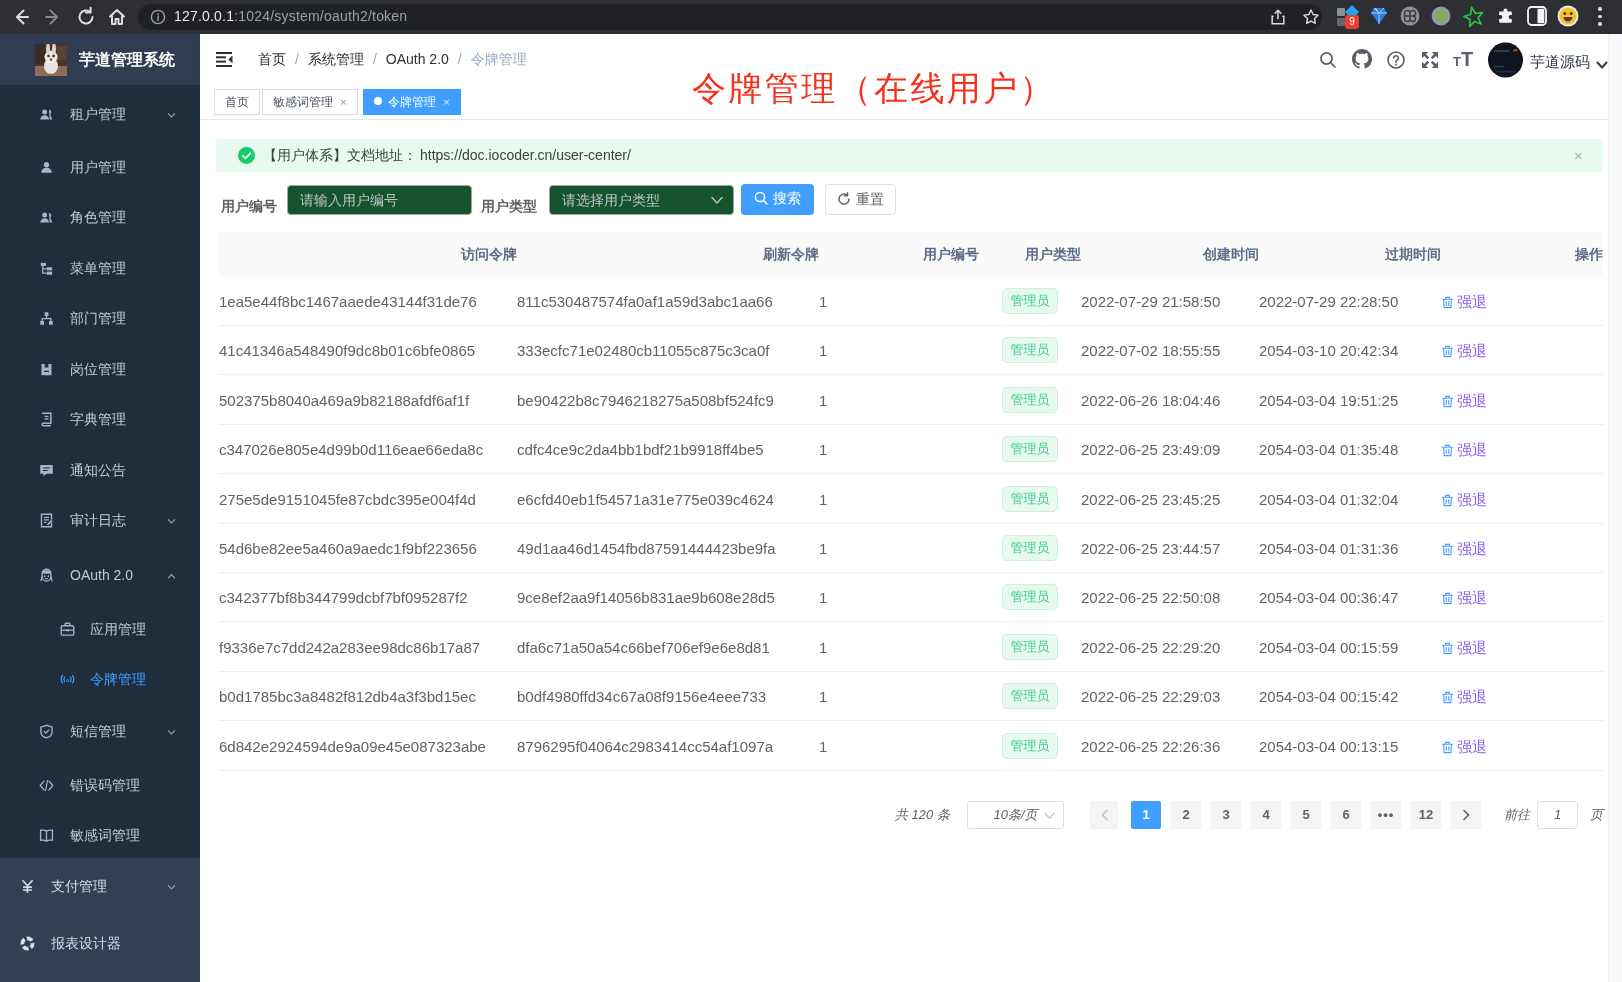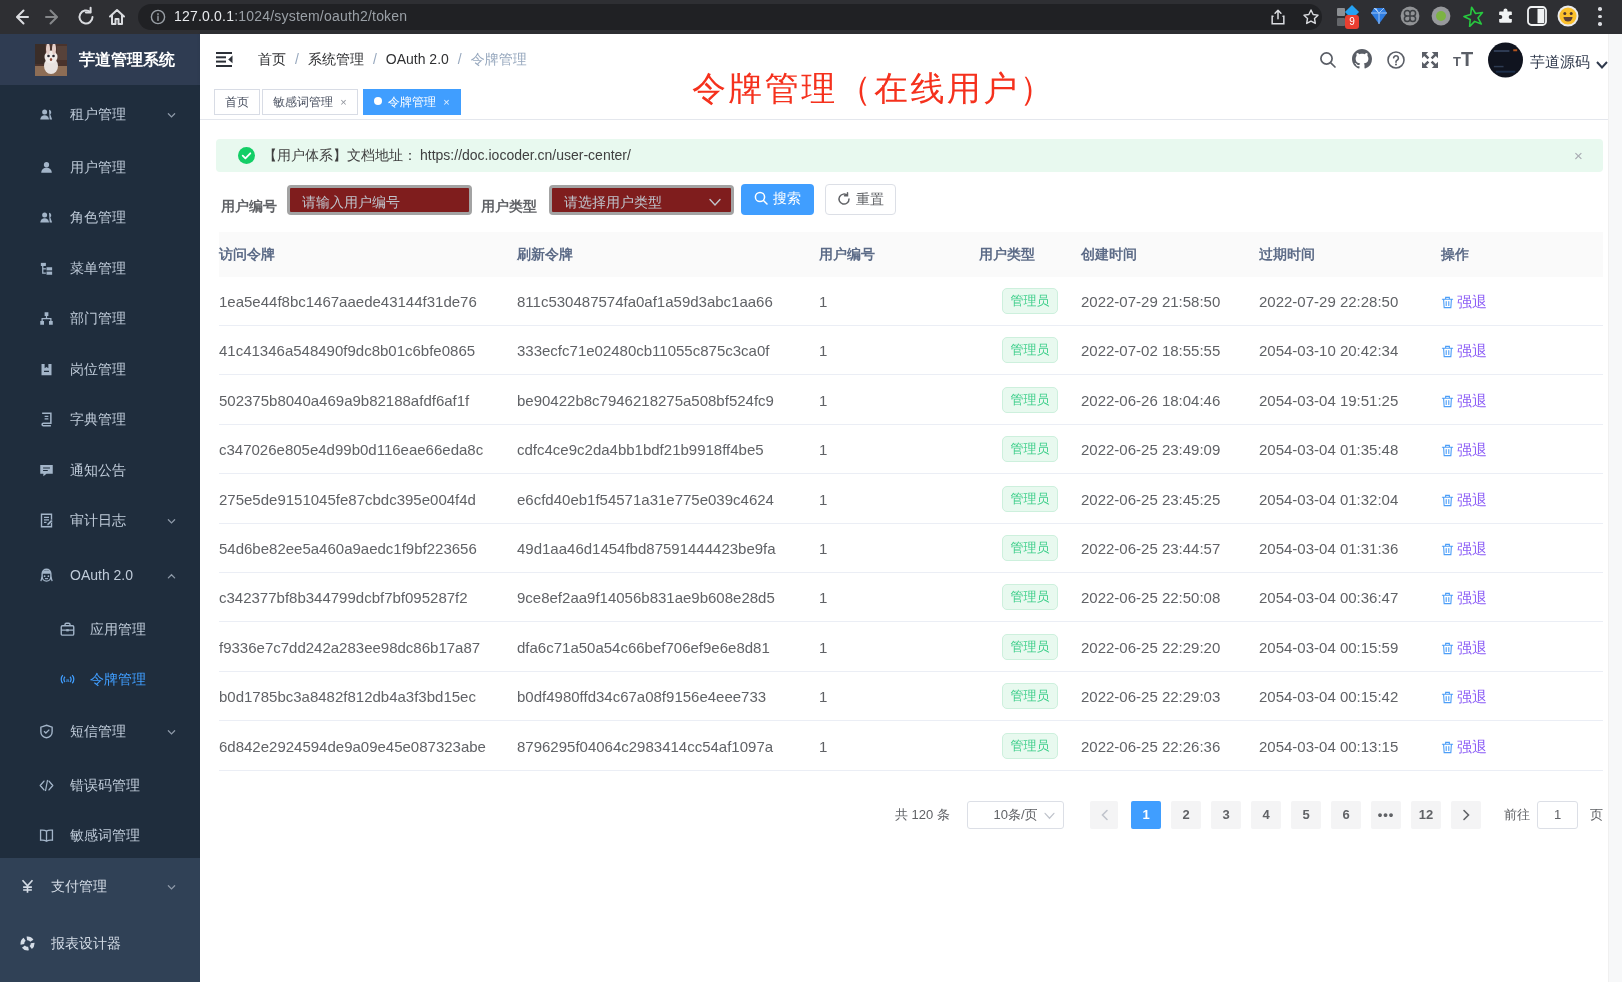--- a/index.html
+++ b/index.html
@@ -29,31 +29,31 @@
 .tab { position:absolute; top:5px; height:26px; line-height:24px; border:1px solid #d8dce5; background:#fff; color:#495060; font-size:12px; padding:0 10px; }
 .tab.active { background:#409eff; border-color:#409eff; color:#fff; }
 .bc { font-size:14px; color:#303133; }
 .bc .sep { color:#97a8be; margin:0 9px; }
 .bc .last { color:#97a8be; }
 #redtitle { position:absolute; left:692px; top:66px; font-size:34px; color:#f5311d; letter-spacing:2.4px; white-space:nowrap; }
 
 #alert { position:absolute; left:16px; top:105px; width:1387px; height:33px; background:#e8f9ef; border-radius:4px; }
 #alert .t { position:absolute; left:47px; top:8px; font-size:14px; color:#404040; }
 .flabel { position:absolute; top:157px; font-size:14px; font-weight:bold; color:#606266; line-height:30px; }
-.finput { position:absolute; top:151px; height:30px; border:3px solid #a3a3a3; border-radius:4px; background:#7f1d1d; font-size:14px; color:#bfc4cc; line-height:28px; padding-left:12px; }
+.finput { position:absolute; top:151px; height:30px; border:1px solid #a3a3a3; border-radius:4px; background:#14532d; font-size:14px; color:#bfc4cc; line-height:28px; padding-left:12px; }
 .btn { position:absolute; top:150px; height:31px; border-radius:4px; font-size:14px; line-height:29px; text-align:center; }
 
 #table { position:absolute; left:19px; top:198px; width:1384px; }
-.th { position:absolute; top:0; height:45px; line-height:45px; background:#fafafa; font-size:14px; font-weight:bold; color:#5c6b87; text-align:left; }
+.th { position:absolute; top:0; height:45px; line-height:45px; background:#fafafa; font-size:14px; font-weight:bold; color:#5c6b87; text-align:right; }
 .tr { position:absolute; width:1384px; height:49px; border-bottom:1px solid #ebeef5; }
 .td { position:absolute; top:0; height:49px; line-height:49px; font-size:15px; color:#606266; }
 .tag { position:absolute; width:56px; height:26px; line-height:24px; top:11px; background:#e8f9ef; border:1px solid #cdf0dd; border-radius:5px; color:#3fcf8b; font-size:13px; text-align:center; }
 .kick { color:#8b5cf6; font-size:15px; }
 
-.pg { position:absolute; top:767px; height:28px; font-size:13px; color:#606266; }
+.pg { position:absolute; top:767px; height:28px; font-size:13px; color:#606266;font-style:italic; }
 .pbtn { position:absolute; top:767px; width:30px; height:28px; line-height:28px; text-align:center; background:#f4f4f5; border-radius:2px; font-size:13px; color:#606266; font-weight:bold; }
 .pbtn.on { background:#409eff; color:#fff; }
 </style>
 </head>
 <body>
 <div id="chrome">
   <svg class="abs" style="left:10px;top:5.5px" width="22" height="22" viewBox="0 0 22 22">
       <path d="M13.5 4.5 L7 11 L13.5 17.5" stroke="#dadce0" stroke-width="2" fill="none" stroke-linecap="round" stroke-linejoin="round"></path>
       <path d="M7.6 11 H18" stroke="#dadce0" stroke-width="2" stroke-linecap="round"></path>
     </svg>

